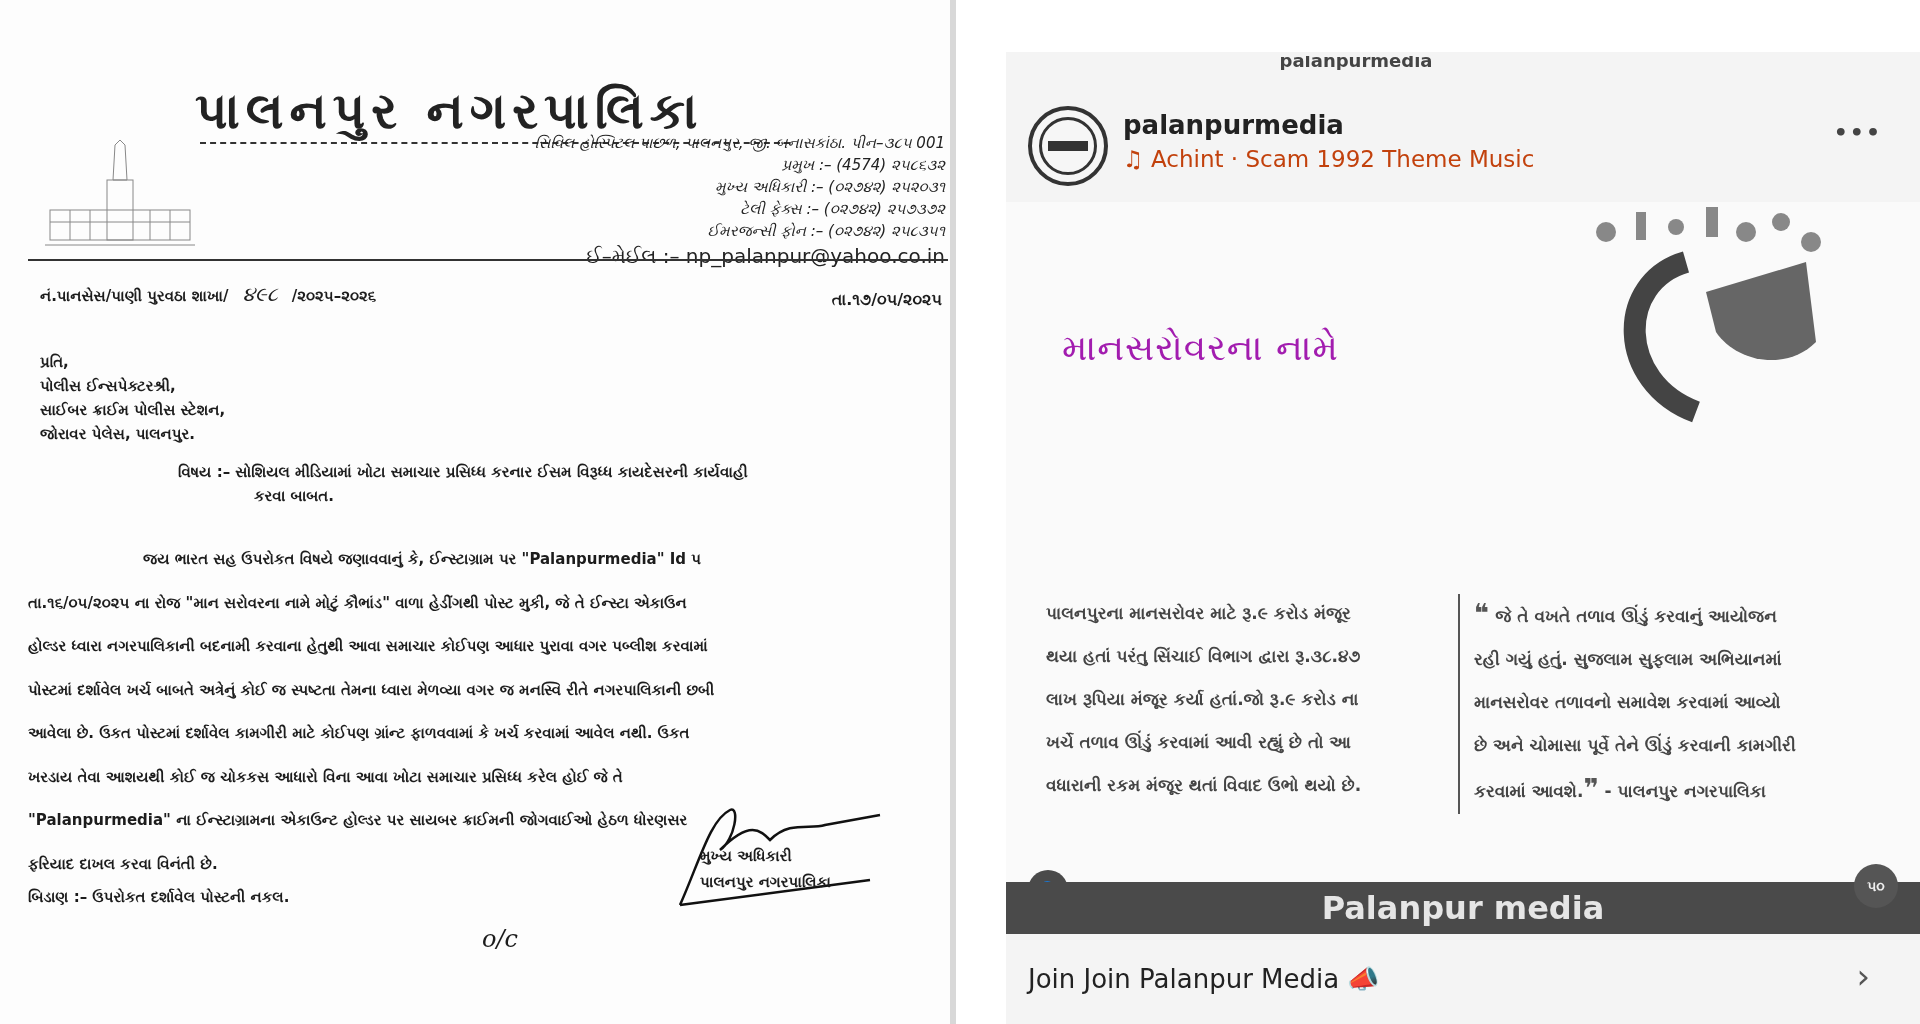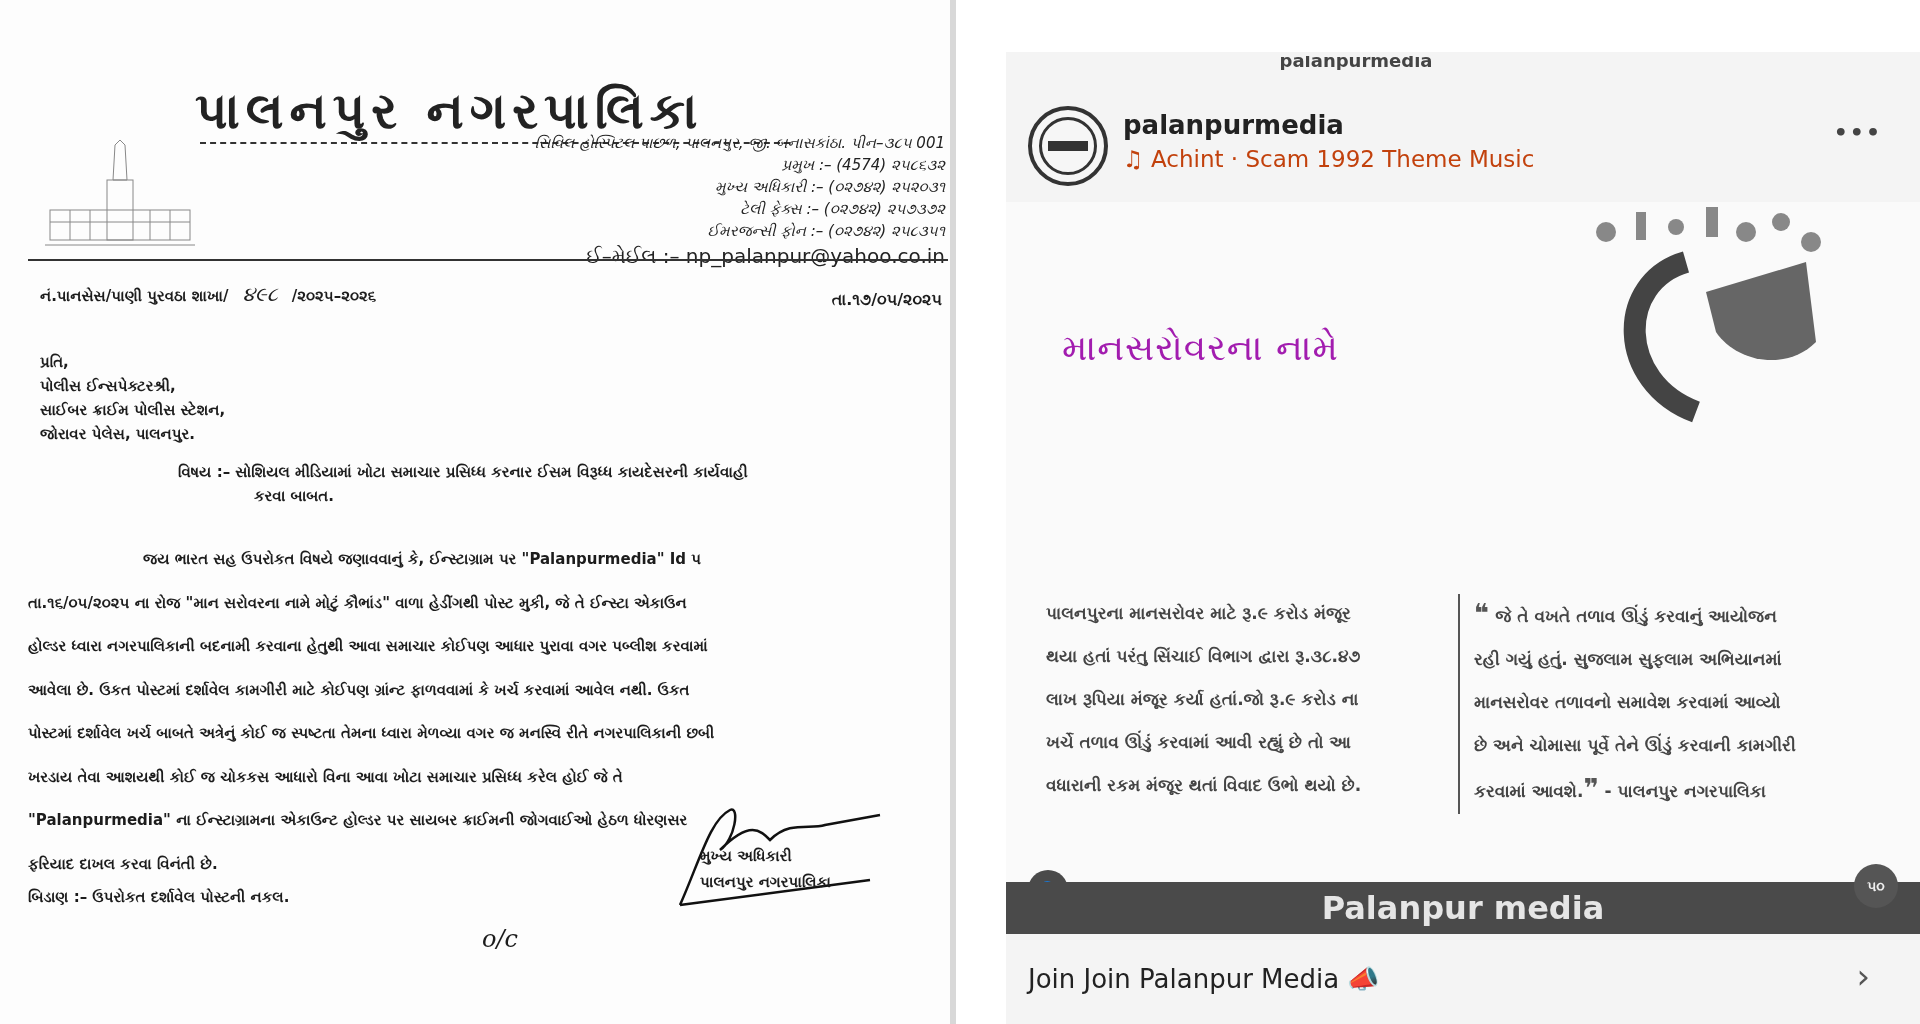--- a/index.html
+++ b/index.html
@@ -205,22 +205,22 @@
 
   <div class="subject">
     <span>વિષય :– સોશિયલ મીડિયામાં ખોટા સમાચાર પ્રસિધ્ધ કરનાર ઈસમ વિરૂધ્ધ કાયદેસરની કાર્યવાહી</span>
     <span class="cont">કરવા બાબત.</span>
   </div>
 
   <div class="body-para">
     <span class="line first">જય ભારત સહ ઉપરોકત વિષયે જણાવવાનું કે, ઈન્સ્ટાગ્રામ પર  "Palanpurmedia" Id પ</span>
     <span class="line">તા.૧૬/૦૫/૨૦૨૫ ના રોજ  "માન સરોવરના નામે મોટું કૌભાંડ" વાળા હેડીંગથી પોસ્ટ મુકી, જે તે ઈન્સ્ટા એકાઉન</span>
     <span class="line">હોલ્ડર ધ્વારા નગરપાલિકાની બદનામી કરવાના હેતુથી આવા સમાચાર કોઈપણ આધાર પુરાવા વગર પબ્લીશ કરવામાં</span>
+    <span class="line">પોસ્ટમાં દર્શાવેલ ખર્ચ બાબતે અત્રેનું કોઈ જ સ્પષ્ટતા તેમના ધ્વારા મેળવ્યા વગર જ મનસ્વિ રીતે નગરપાલિકાની છબી</span>
     <span class="line">આવેલા છે. ઉકત પોસ્ટમાં દર્શાવેલ કામગીરી માટે કોઈપણ ગ્રાંન્ટ ફાળવવામાં કે ખર્ચ કરવામાં આવેલ નથી. ઉકત</span>
-    <span class="line">પોસ્ટમાં દર્શાવેલ ખર્ચ બાબતે અત્રેનું કોઈ જ સ્પષ્ટતા તેમના ધ્વારા મેળવ્યા વગર જ મનસ્વિ રીતે નગરપાલિકાની છબી</span>
     <span class="line">ખરડાય તેવા આશયથી કોઈ જ ચોકકસ આધારો વિના આવા ખોટા સમાચાર પ્રસિધ્ધ કરેલ હોઈ જે તે</span>
     <span class="line">"Palanpurmedia" ના ઈન્સ્ટાગ્રામના એકાઉન્ટ હોલ્ડર પર સાયબર ક્રાઈમની જોગવાઈઓ હેઠળ ધોરણસર</span>
     <span class="line">ફરિયાદ દાખલ કરવા વિનંતી છે.</span>
   </div>
 
   <div class="signature">
     <svg width="260" height="110" viewBox="0 0 260 110">
       <path d="M40 105 C 60 60, 70 20, 90 10 C 100 5, 95 40, 80 50 C 110 20, 120 30, 130 40 C 150 20, 170 30, 185 25 L 240 15" stroke="#111" stroke-width="2.5" fill="none"></path>
       <path d="M40 105 L 230 80" stroke="#111" stroke-width="2.5" fill="none"></path>
     </svg>

